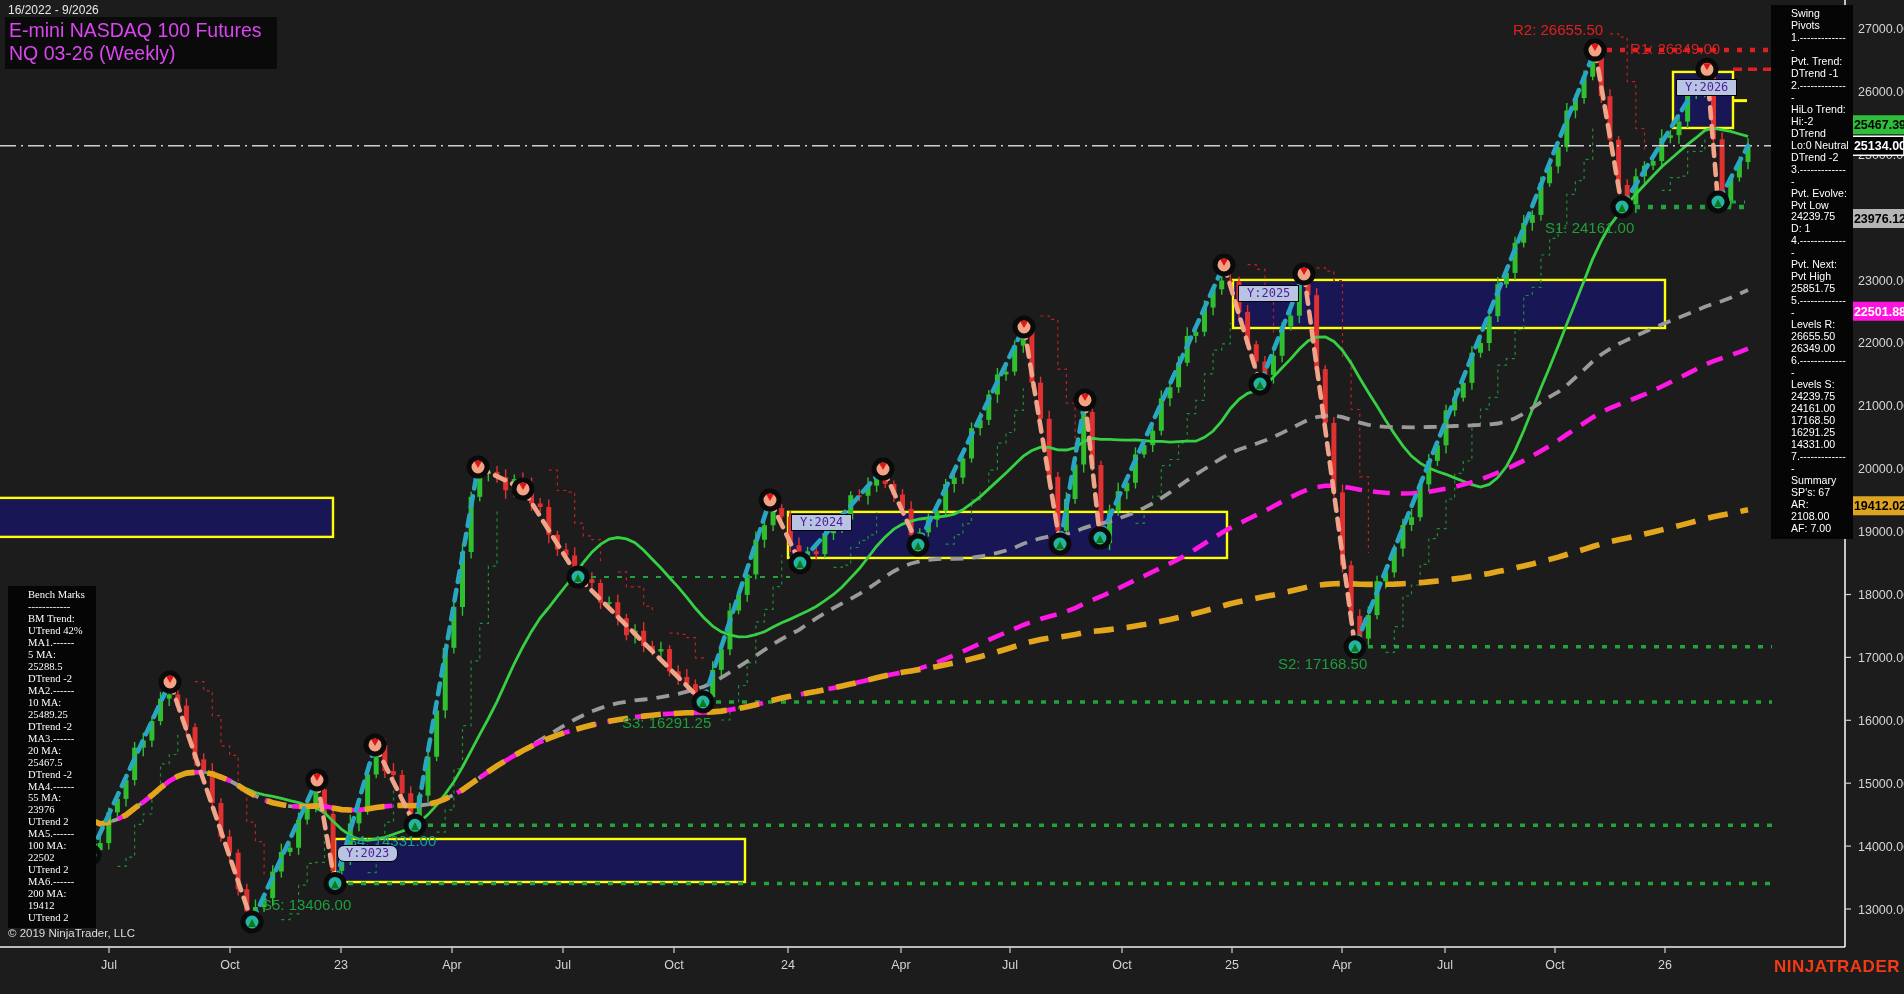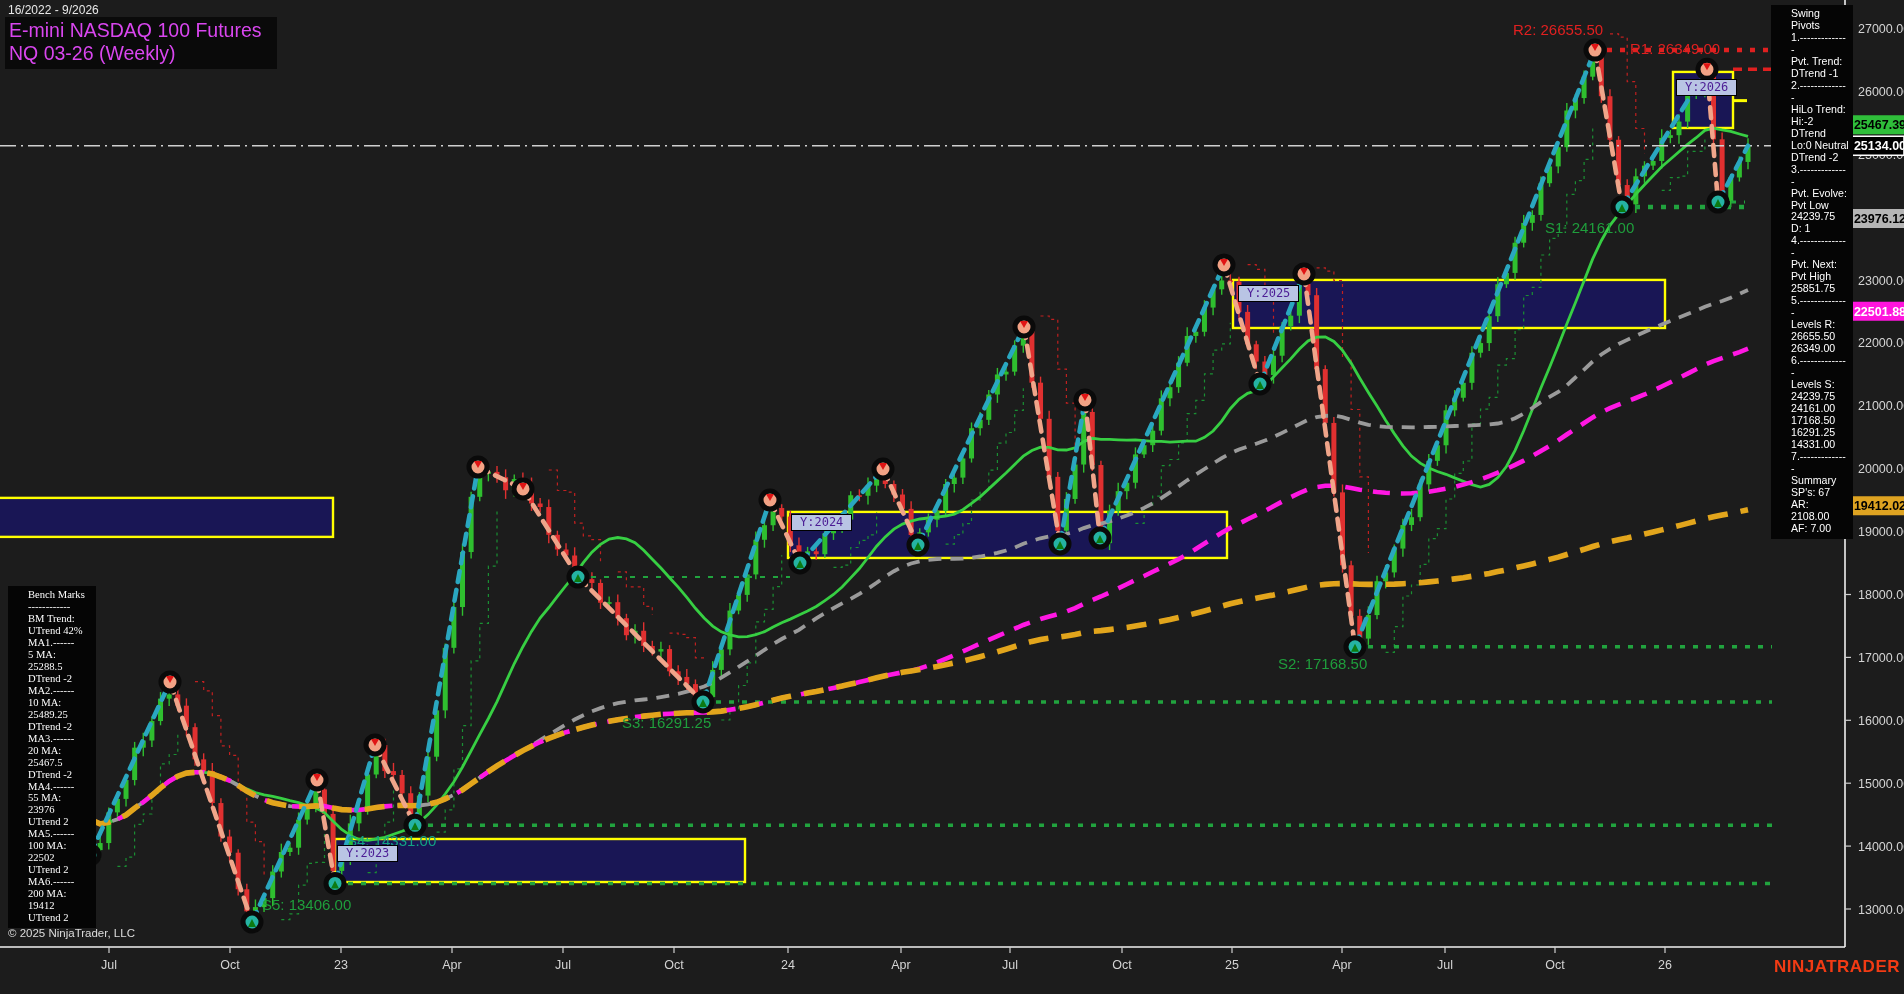--- a/index.html
+++ b/index.html
@@ -708,25 +708,25 @@
 UTrend 2
 MA5.------
 100 MA:
 22502
 UTrend 2
 MA6.------
 200 MA:
 19412
 UTrend 2</div>
 
-  <div id="copyright">© 2025 NinjaTrader, LLC</div>
+  <div id="copyright">© 2019 NinjaTrader, LLC</div>
 
   <div id="instrument">W NQ</div>
 
   <div id="watermark" style="color: rgb(242, 59, 20);">NINJATRADER</div>
 
   <div id="ylabels">
-      <div class="ylabel" style="left: 337px; top: 844.648px;">Y:2023</div>
+      <div class="ylabel" style="left: 337px; top: 844.648px; border-radius: 7px;">Y:2023</div>
       <div class="ylabel" style="left: 791px; top: 513.794px;">Y:2024</div>
       <div class="ylabel" style="left: 1238px; top: 284.838px;">Y:2025</div>
       <div class="ylabel" style="left: 1676px; top: 78.526px;">Y:2026</div>
     </div>
 </div>
 
 </body></html>

